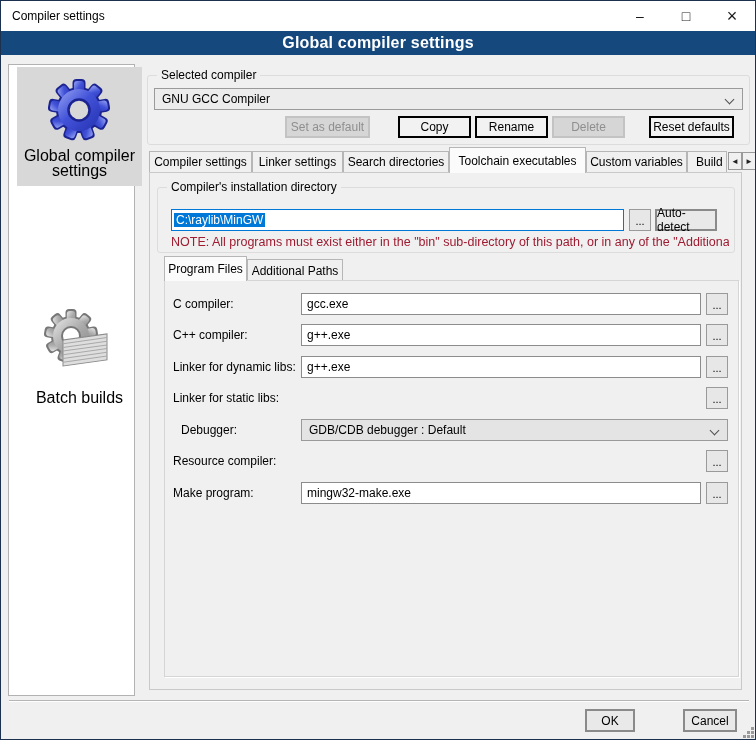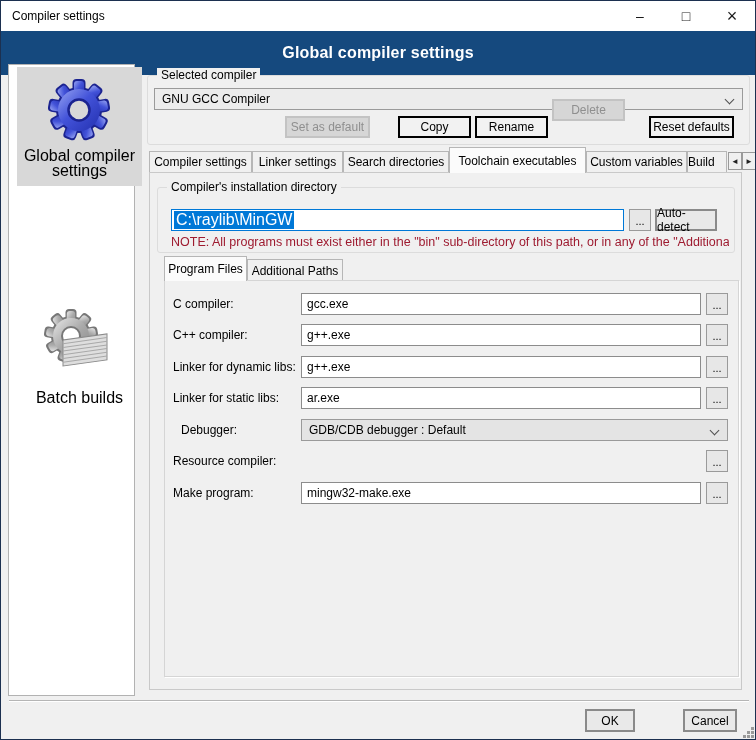--- a/index.html
+++ b/index.html
@@ -11,21 +11,21 @@
 
   
   .titlebar{left:0;top:0;width:100%;height:30px;background:#ffffff;}
   .title-text{left:11px;top:8px;font-size:12px;}
   .cap-btn{top:0;width:46px;height:30px;display:flex;align-items:center;justify-content:center;
            color:#1a1a1a;cursor:default;}
   .cap-btn span{font-size:14px;line-height:14px;}
   .cap-close span{font-size:18px;}
 
   
-  .banner{left:0;top:30px;width:100%;height:44px;background:#15497e;display:flex;
+  .banner{left:0;top:30px;width:100%;height:24px;background:#15497e;display:flex;
           align-items:center;justify-content:center;}
   .banner div{color:#fff;font-weight:bold;font-size:16px;letter-spacing:.2px;}
 
   
   .sidebar{left:7px;top:63px;width:127px;height:632px;background:#fff;border:1px solid #b2b2b2;}
   .side-item{left:8px;width:125px;text-align:center;cursor:default;}
   .side-item .lbl{font-size:16px;line-height:15px;}
   .sel{background:#d8d8d8;}
 
   
@@ -41,21 +41,21 @@
         justify-content:center;font-size:11px;padding-bottom:3px;cursor:default;}
 
   
   .tinput{background:#fff;border:1px solid #8c8c8c;font-family:"Liberation Sans","DejaVu Sans",sans-serif;
           font-size:12px;padding:0 5px;outline:none;}
   .combo{background:#ececec;border:1px solid #9a9a9a;display:flex;align-items:center;
          padding:0 32px 0 7px;cursor:default;}
   .chev{position:absolute;right:9px;top:7px;width:7px;height:7px;border-right:1.4px solid #505050;
         border-bottom:1.4px solid #505050;transform:rotate(45deg);}
   .focus-input{background:#fff;border:1px solid #0078d7;display:flex;align-items:center;padding:0 2px;}
-  .selhl{background:#0078d7;color:#fff;padding:0 2px;font-size:16px;white-space:nowrap;}
+  .selhl{background:#0078d7;color:#fff;padding:0 2px;font-size:12px;white-space:nowrap;}
 
   
   .tab{border:1px solid #b6b6b6;border-bottom:none;background:#f0f0f0;display:flex;
        align-items:center;justify-content:center;font-size:12px;white-space:nowrap;
        overflow:hidden;cursor:default;}
   .tab.active{background:#fbfbfb;z-index:3;}
   .panel{border:1px solid #c9c9c9;background:#f0f0f0;}
   .subpanel{border:1px solid #d5d5d5;box-shadow:1px 1px 0 #ffffff;background:#f0f0f0;}
   .arrowbtn{border:1px solid #9a9a9a;background:#f0f0f0;display:flex;align-items:center;
             justify-content:center;font-size:8px;color:#222;cursor:default;}
@@ -188,29 +188,29 @@
 
   <div class="abs grp" style="left:146px;top:74px;width:603px;height:70px;"></div>
   <div class="abs grplabel" style="left:156px;top:67px;">Selected compiler</div>
   <div class="abs combo" style="left:153px;top:87px;width:589px;height:22px;">
     <span>GNU GCC Compiler</span>
     <span class="chev"></span>
   </div>
   <div class="abs btn disabled" style="left:284px;top:115px;width:85px;height:22px;">Set as default</div>
   <div class="abs btn" style="left:397px;top:115px;width:73px;height:22px;">Copy</div>
   <div class="abs btn" style="left:474px;top:115px;width:73px;height:22px;">Rename</div>
-  <div class="abs btn disabled" style="left:551px;top:98px;width:73px;height:22px;">Delete</div>
+  <div class="abs btn disabled" style="left:551px;top:115px;width:73px;height:22px;">Delete</div>
   <div class="abs btn" style="left:648px;top:115px;width:85px;height:22px;">Reset defaults</div>
 
   <div class="abs tab" style="left:148px;top:150px;width:103px;height:21px;">Compiler settings</div>
   <div class="abs tab" style="left:251px;top:150px;width:91px;height:21px;">Linker settings</div>
   <div class="abs tab" style="left:342px;top:150px;width:106px;height:21px;">Search directories</div>
   <div class="abs tab active" style="left:448px;top:146px;width:137px;height:26px;">Toolchain executables</div>
   <div class="abs tab" style="left:585px;top:150px;width:101px;height:21px;">Custom variables</div>
-  <div class="abs tab" style="left:686px;top:150px;width:40px;height:21px;justify-content:flex-start;">Build</div>
+  <div class="abs tab" style="left:686px;top:150px;width:40px;height:21px;justify-content:flex-start;padding-left:8px;">Build</div>
   <div class="abs arrowbtn" style="left:727px;top:151px;width:14px;height:18px;">
     <span>◄</span>
   </div>
   <div class="abs arrowbtn" style="left:741px;top:151px;width:14px;height:18px;">
     <span>►</span>
   </div>
 
   <div class="abs panel" style="left:148px;top:171px;width:593px;height:518px;"></div>
 
   <div class="abs grp" style="left:156px;top:186px;width:578px;height:66px;"></div>
@@ -232,21 +232,20 @@
 
   <div class="abs rowlbl" style="left:172px;top:327px;">C++ compiler:</div>
   <input class="abs tinput" style="left: 300px; top: 323px; width: 400px; height: 22px;" value="g++.exe">
   <div class="abs dots" style="left:705px;top:323px;width:22px;height:22px;">...</div>
 
   <div class="abs rowlbl" style="left:172px;top:359px;">Linker for dynamic libs:</div>
   <input class="abs tinput" style="left: 300px; top: 355px; width: 400px; height: 22px;" value="g++.exe">
   <div class="abs dots" style="left:705px;top:355px;width:22px;height:22px;">...</div>
 
   <div class="abs rowlbl" style="left:172px;top:390px;">Linker for static libs:</div>
-  <input class="abs tinput" style="left: 300px; top: 386px; width: 400px; height: 22px;" value="ar.exe">
   <div class="abs dots" style="left:705px;top:386px;width:22px;height:22px;">...</div>
 
   <div class="abs rowlbl" style="left:180px;top:422px;">Debugger:</div>
   <div class="abs combo" style="left:300px;top:418px;width:427px;height:22px;background:#e4e4e4;">
     <span>GDB/CDB debugger : Default</span>
     <span class="chev"></span>
   </div>
 
   <div class="abs rowlbl" style="left:172px;top:453px;">Resource compiler:</div>
   <div class="abs dots" style="left:705px;top:449px;width:22px;height:22px;">...</div>

